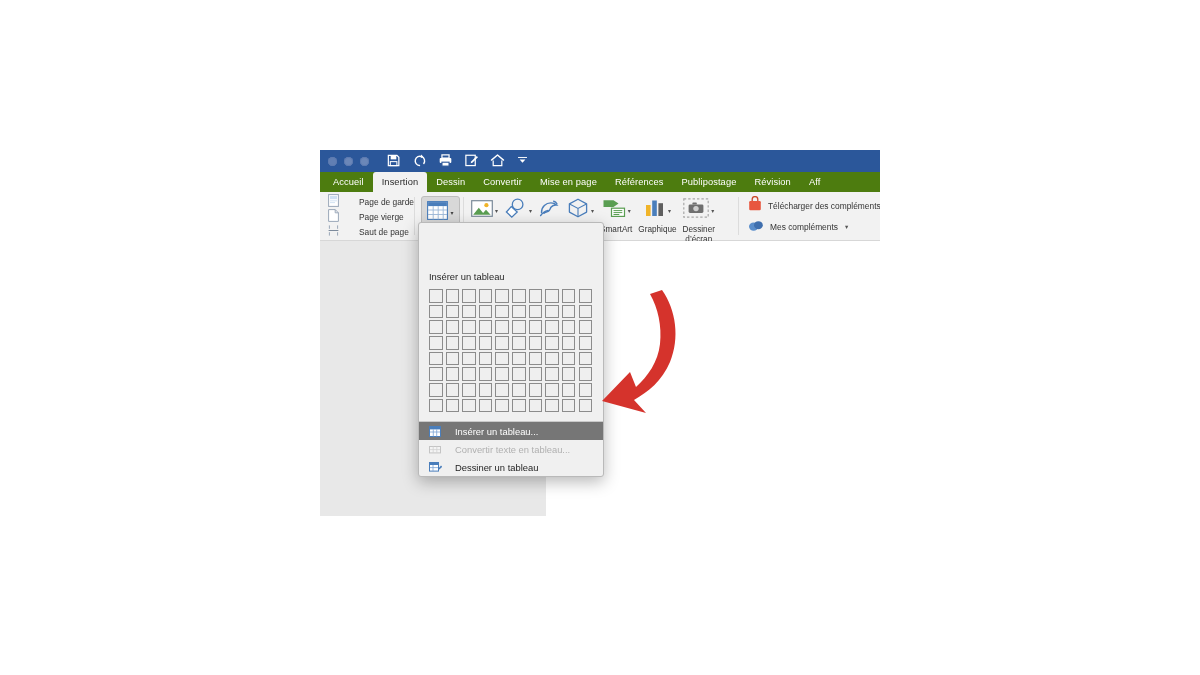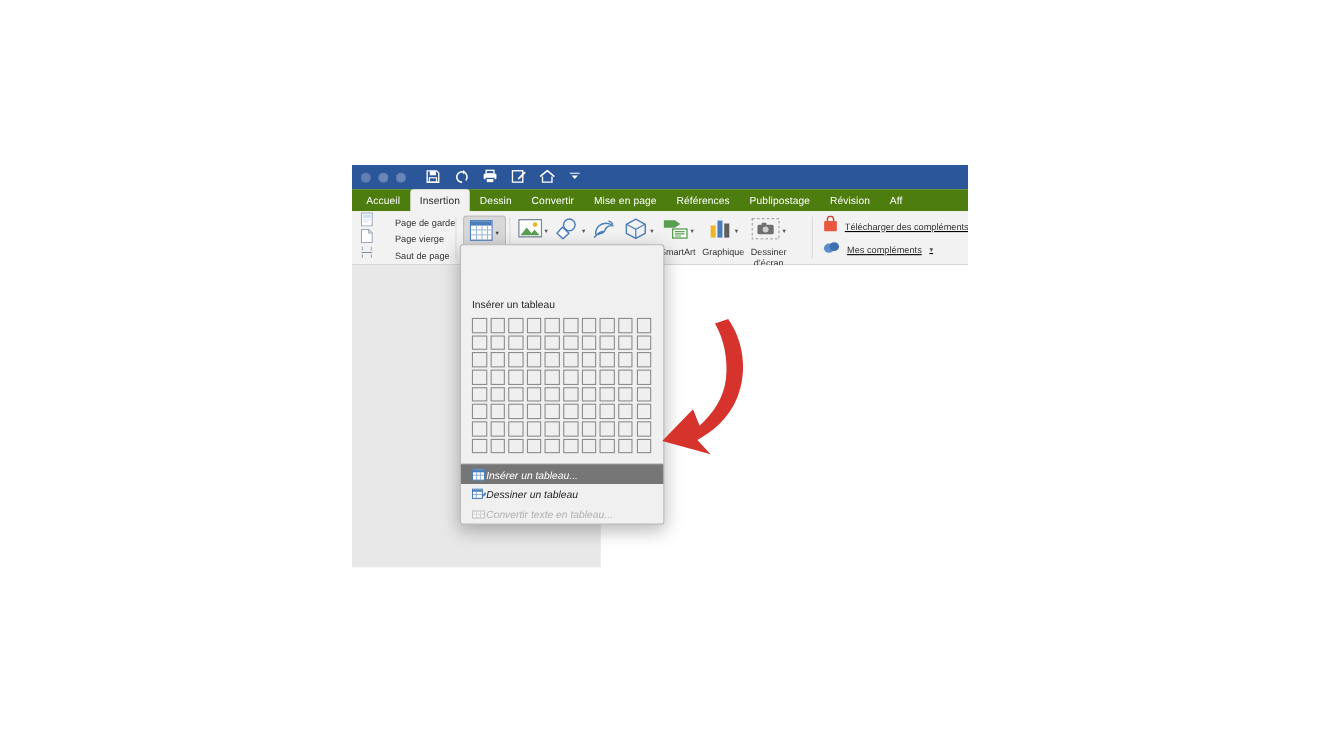--- a/index.html
+++ b/index.html
@@ -52,41 +52,41 @@
     display:flex;align-items:center;justify-content:center;gap:2px;
   }
   .tablebtn .caret{font-size:6px;color:#444;}
   .illus{position:absolute;left:148px;top:4px;display:flex;align-items:flex-start;gap:0px;}
   .ibtn{display:flex;flex-direction:column;align-items:center;width:auto;padding:0 3px;}
   .ibtn-top{display:flex;align-items:center;gap:2px;height:28px;}
   .ibtn-lbl{font-size:8.2px;color:#333;text-align:center;line-height:9.5px;margin-top:1px;white-space:nowrap;}
   .caret{font-size:6px;color:#555;}
   
   .addins{position:absolute;left:428px;top:5px;}
-  .addin-row{display:flex;align-items:center;gap:6px;height:17px;margin-bottom:4px;text-decoration:underline;}
+  .addin-row{display:flex;align-items:center;gap:6px;height:17px;margin-bottom:4px;}
   .addin-lbl{font-size:8.4px;color:#333;white-space:nowrap;}
   
   .workspace{
     position:absolute;left:0;top:91px;width:226px;height:275px;background:#e8e8e8;
     border-right:1px solid #dadada;
   }
   .doc-page{
     position:absolute;left:226px;top:91px;width:334px;height:275px;background:#ffffff;
   }
   
   .panel{
     position:absolute;left:98px;top:72px;width:184px;
     background:#f0f0f0;border:1px solid #b9b9b9;border-radius:3px;
     box-shadow:0 5px 16px rgba(0,0,0,.28);
   }
   .panel-title{font-size:9.4px;color:#262626;padding:8px 0 7px 10px;margin-top:40px;}
   .grid{padding:0 10px 9px 10px;display:grid;grid-template-columns:repeat(10,1fr);gap:2.2px;}
   .cell{width:13.5px;height:13.5px;background:#efefef;border:1.2px solid #8c8c8c;box-sizing:border-box;}
   .panel-div{height:1px;background:#c9c9c9;margin:0;}
-  .mitem{display:flex;align-items:flex-start;gap:1px;padding:3.5px 0 3.5px 10px;font-size:9.4px;color:#1f1f1f;font-style:italic;}
+  .mitem{display:flex;align-items:flex-start;gap:14px;padding:3.5px 0 3.5px 10px;font-size:9.4px;color:#1f1f1f;}
   .mitem.hl{background:#767676;color:#ffffff;}
   .mitem.dis{color:#b0b0b0;}
   .mic{width:12px;height:11px;display:block;flex:0 0 auto;}
   
   .arrow{position:absolute;left:600px;top:288px;}
 </style>
 </head>
 <body>
 
 <div class="app-window">
@@ -425,41 +425,41 @@
       <span class="mic">
         <svg width="12" height="11" viewBox="0 0 12 11">
             <rect x=".5" y=".5" width="11" height="10" fill="#fff" stroke="#4a7ebb" stroke-width="1"></rect>
             <rect x="1" y="1" width="10" height="2.4" fill="#4a7ebb"></rect>
             <path d="M1 6h10M4.3 3.4v7.1M7.7 3.4v7.1" stroke="#7ba3d4" stroke-width=".8"></path>
           </svg>
       </span>
       <span>Insérer un tableau...</span>
     </div>
 
+    <div class="mitem dis">
+      <span class="mic">
+        <svg width="13" height="11" viewBox="0 0 13 11">
+            <rect x=".5" y="2.5" width="11" height="6.4" fill="#f4f4f4" stroke="#c4c4c4" stroke-width="1"></rect>
+            <path d="M1 5.6h10M4.2 2.5v6.4M7.8 2.5v6.4" stroke="#d2d2d2" stroke-width=".8"></path>
+          </svg>
+      </span>
+      <span>Convertir texte en tableau...</span>
+    </div>
+
     <div class="mitem">
       <span class="mic">
         <svg width="13" height="11" viewBox="0 0 13 11">
             <rect x=".5" y=".5" width="9" height="8.6" fill="#fff" stroke="#4a7ebb" stroke-width="1"></rect>
             <rect x="1" y="1" width="8" height="2" fill="#4a7ebb"></rect>
             <path d="M1 5.6h8M4 3v6.1" stroke="#7ba3d4" stroke-width=".8"></path>
             <path d="M9.6 6.2l2.4-2.6 1.2 1.2-2.5 2.5-1.4.4z" fill="#4a7ebb"></path>
           </svg>
       </span>
       <span>Dessiner un tableau</span>
     </div>
-
-    <div class="mitem dis">
-      <span class="mic">
-        <svg width="13" height="11" viewBox="0 0 13 11">
-            <rect x=".5" y="2.5" width="11" height="6.4" fill="#f4f4f4" stroke="#c4c4c4" stroke-width="1"></rect>
-            <path d="M1 5.6h10M4.2 2.5v6.4M7.8 2.5v6.4" stroke="#d2d2d2" stroke-width=".8"></path>
-          </svg>
-      </span>
-      <span>Convertir texte en tableau...</span>
-    </div>
   </div>
 
 </div>
 
 <div class="arrow">
   <svg width="95" height="125" viewBox="0 0 95 125">
     <path d="M62 2 C 76 22, 80 50, 70 74 C 62 93, 48 104, 34 112 L 46 125 L 2 113 L 30 84 L 36 99 C 48 88, 58 74, 60 56 C 62 38, 58 20, 50 6 Z" fill="#d5332c"></path>
   </svg>
 </div>
 

